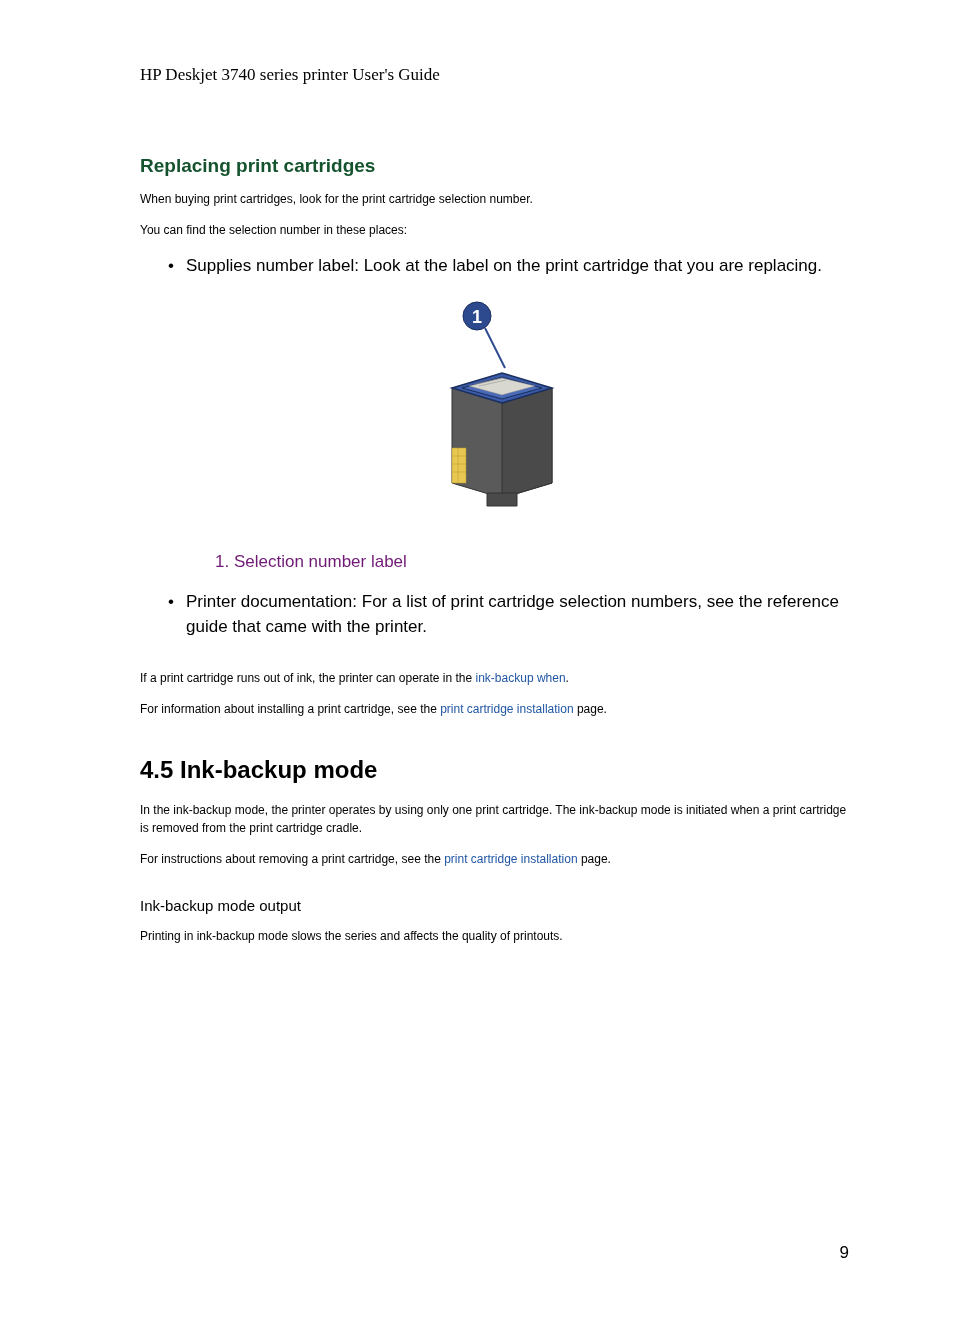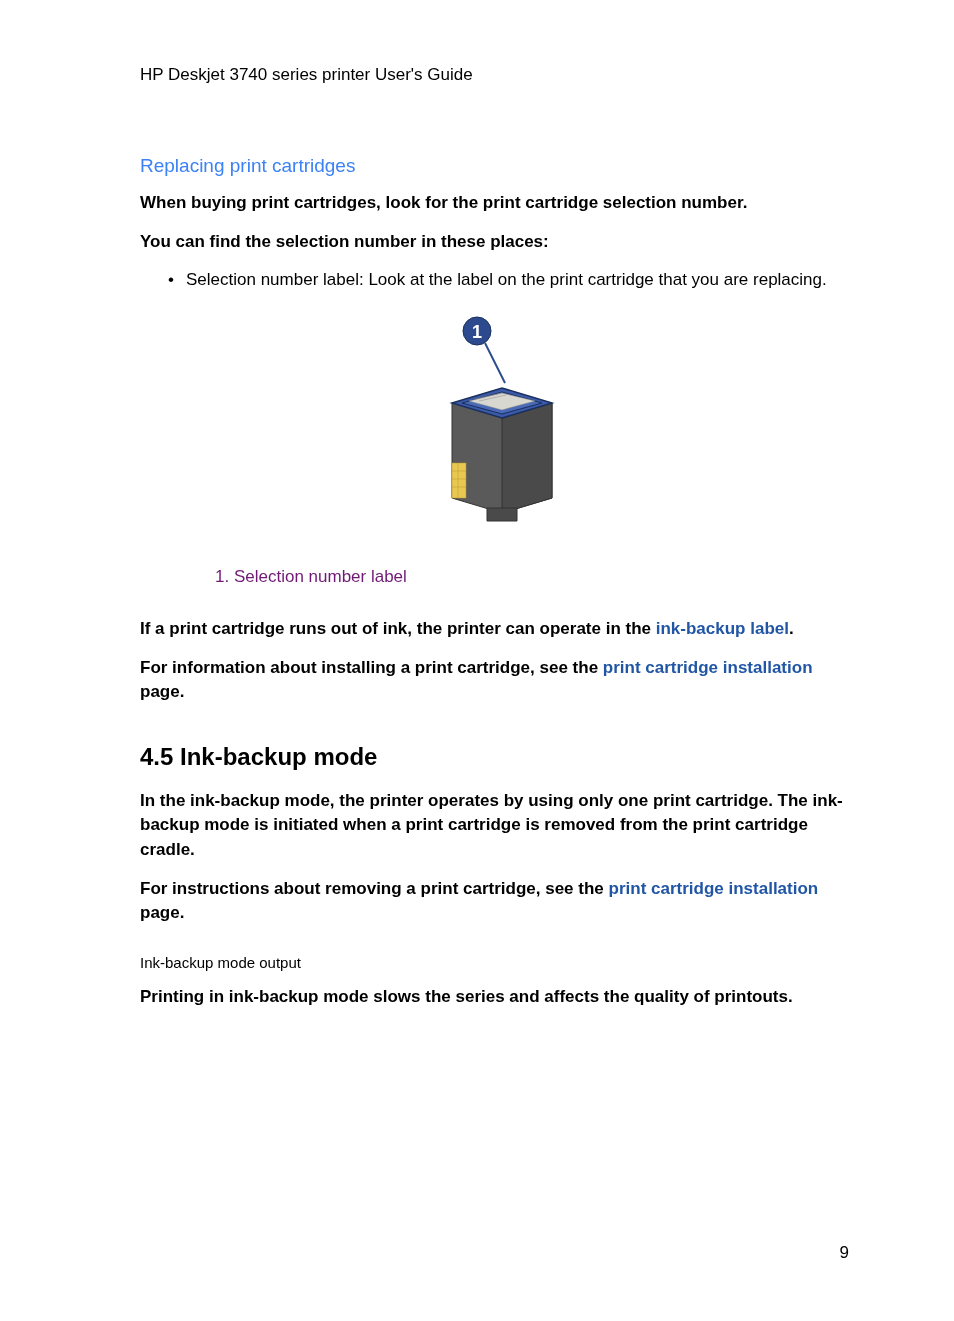--- a/index.html
+++ b/index.html
@@ -12,33 +12,33 @@
       width: 954px;
       height: 1321px;
       background: white;
       position: relative;
       padding: 65px 100px 60px 140px;
     }
     .header {
       font-size: 17px;
       color: #000;
       margin-bottom: 70px;
+      font-family: Liberation Serif, serif;
     }
     .section-heading {
       font-size: 19px;
-      font-weight: normal;
-      color: #3b82f6;
+      font-weight: bold;
+      color: #14532d;
       margin-bottom: 14px;
     }
     .body-text {
-      font-size: 17px;
+      font-size: 12px;
       color: #000;
       line-height: 1.45;
       margin-bottom: 14px;
-      font-weight: bold;
     }
     .bullet-list {
       list-style: none;
       padding-left: 28px;
       margin-bottom: 14px;
     }
     .bullet-item {
       font-size: 17px;
       color: #000;
       line-height: 1.45;
@@ -103,21 +103,21 @@
 
 <div class="header">HP Deskjet 3740 series printer User's Guide</div>
 
 <div class="section-heading">Replacing print cartridges</div>
 
 <p class="body-text">When buying print cartridges, look for the print cartridge selection number.</p>
 
 <p class="body-text">You can find the selection number in these places:</p>
 
 <ul class="bullet-list">
-  <li class="bullet-item">Selection number label: Look at the label on the print cartridge that you are replacing.</li>
+  <li class="bullet-item">Supplies number label: Look at the label on the print cartridge that you are replacing.</li>
 </ul>
 
 <div class="image-container">
   <div class="cartridge-image">
     <svg width="180" height="220" viewBox="0 0 180 220">
 
       <circle cx="70" cy="18" r="14" fill="#2e4a8e" stroke="#1a2f5e" stroke-width="1"></circle>
       <text x="70" y="25" font-size="18" font-weight="bold" fill="white" text-anchor="middle" font-family="Arial">1</text>
 
       <line x1="78" y1="30" x2="98" y2="70" stroke="#2e4a8e" stroke-width="2"></line>
@@ -141,24 +141,25 @@
       <line x1="51" y1="150" x2="51" y2="185" stroke="#b89830" stroke-width="0.5"></line>
 
       <path d="M 80 195 L 80 208 L 110 208 L 110 195 Z" fill="#4a4a4a" stroke="#333" stroke-width="1"></path>
     </svg>
   </div>
 </div>
 
 <p class="caption">1. Selection number label</p>
 
 <ul class="bullet-list">
+  <li class="bullet-item">Printer documentation: For a list of print cartridge selection numbers, see the reference guide that came with the printer.</li>
 </ul>
 
 <p class="body-text spacer-above">
-  <span>If a print cartridge runs out of ink, the printer can operate in the </span><span class="link">ink-backup label</span><span>.</span>
+  <span>If a print cartridge runs out of ink, the printer can operate in the </span><span class="link">ink-backup when</span><span>.</span>
 </p>
 
 <p class="body-text">
   <span>For information about installing a print cartridge, see the </span><span class="link">print cartridge installation</span><span> page.</span>
 </p>
 
 <h2 class="section-number-heading">4.5  Ink-backup mode</h2>
 
 <p class="body-text">In the ink-backup mode, the printer operates by using only one print cartridge. The ink-backup mode is initiated when a print cartridge is removed from the print cartridge cradle.</p>
 

